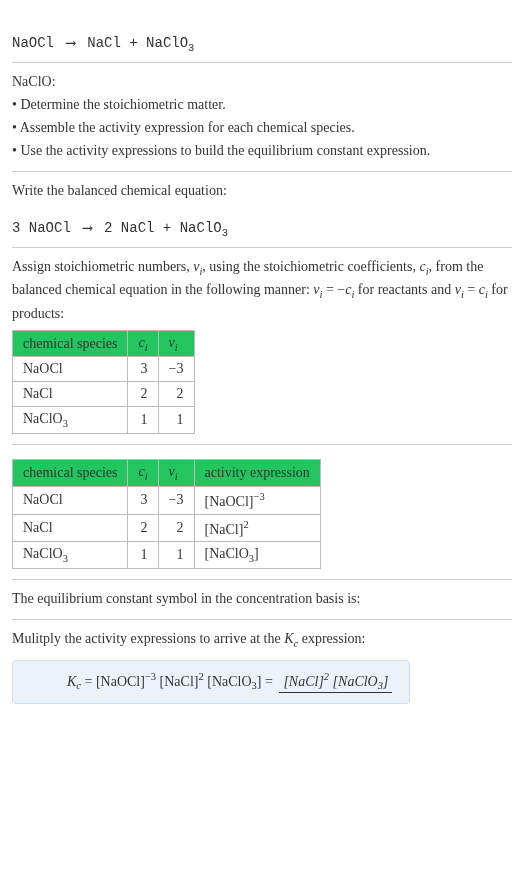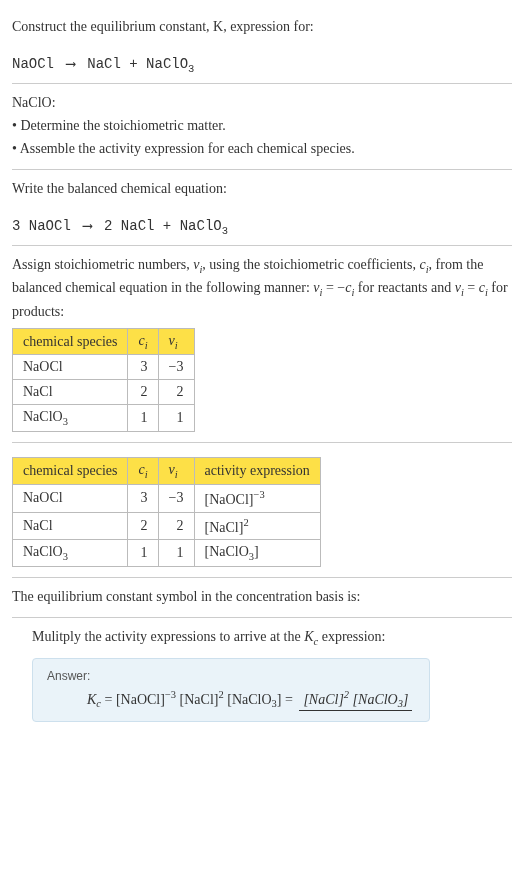--- a/index.html
+++ b/index.html
@@ -17,21 +17,20 @@
     }
     .section {
       border-bottom: 1px solid #ccc;
       padding: 8px 0;
     }
     .section:last-child {
       border-bottom: none;
     }
     .no-border {
       border-bottom: none;
-      margin-left: 20px;
     }
     sub {
       font-size: 0.75em;
       vertical-align: sub;
     }
     sup {
       font-size: 0.75em;
       vertical-align: super;
     }
     .ital {
@@ -46,21 +45,21 @@
       margin-top: 6px;
       margin-bottom: 2px;
     }
     th, td {
       border: 1px solid #bbb;
       padding: 4px 10px;
       text-align: left;
       font-weight: normal;
     }
     th {
-      background: #fde047;
+      background: #22c55e;
     }
     td.num {
       text-align: right;
     }
     .answer-box {
       background: #eaf3f9;
       border: 1px solid #cde0ed;
       border-radius: 4px;
       padding: 10px 14px;
       margin-top: 6px;
@@ -97,34 +96,32 @@
       font-family: Liberation Mono, monospace;
     }
     .indent {
       padding-left: 40px;
     }
   </style>
 </head>
 <body>
 
 <div class="section">
-  <div class="line">
-    <span>Construct the equilibrium constant, K, expression for:</span>
-  </div>
   <div class="eq-line">
     <span>NaOCl</span>
     <span class="arrow">⟶</span>
     <span><span>NaCl + NaClO</span><sub>3</sub></span>
   </div>
 </div>
 
 <div class="section">
   <div class="line">NaClO:</div>
   <div class="line">• <span>Determine the stoichiometric matter.</span></div>
   <div class="line">• <span>Assemble the activity expression for each chemical species.</span></div>
+  <div class="line">• <span>Use the activity expressions to build the equilibrium constant expression.</span></div>
 </div>
 
 <div class="section">
   <div class="line">Write the balanced chemical equation:</div>
   <div class="eq-line">
     <span>3 NaOCl</span>
     <span class="arrow">⟶</span>
     <span><span>2 NaCl + NaClO</span><sub>3</sub></span>
   </div>
 </div>
@@ -192,21 +189,20 @@
 
 <div class="section">
   <div class="line">The equilibrium constant symbol in the concentration basis is:</div>
 </div>
 
 <div class="section no-border">
   <div class="line">
     <span>Mulitply the activity expressions to arrive at the </span><span class="ital">K</span><sub class="ital">c</sub><span> expression:</span>
   </div>
   <div class="answer-box">
-    <div class="answer-label">Answer:</div>
     <div class="indent">
       <span class="ital">K</span><sub class="ital">c</sub><span> = </span><span>[NaOCl]</span><sup>−3</sup><span> [NaCl]</span><sup>2</sup><span> [NaClO</span><sub>3</sub><span>] = </span>
       <span class="frac">
         <span class="num"><span>[NaCl]</span><sup>2</sup><span> [NaClO</span><sub>3</sub><span>]</span></span>
       </span>
     </div>
   </div>
 </div>
 
 </body></html>

